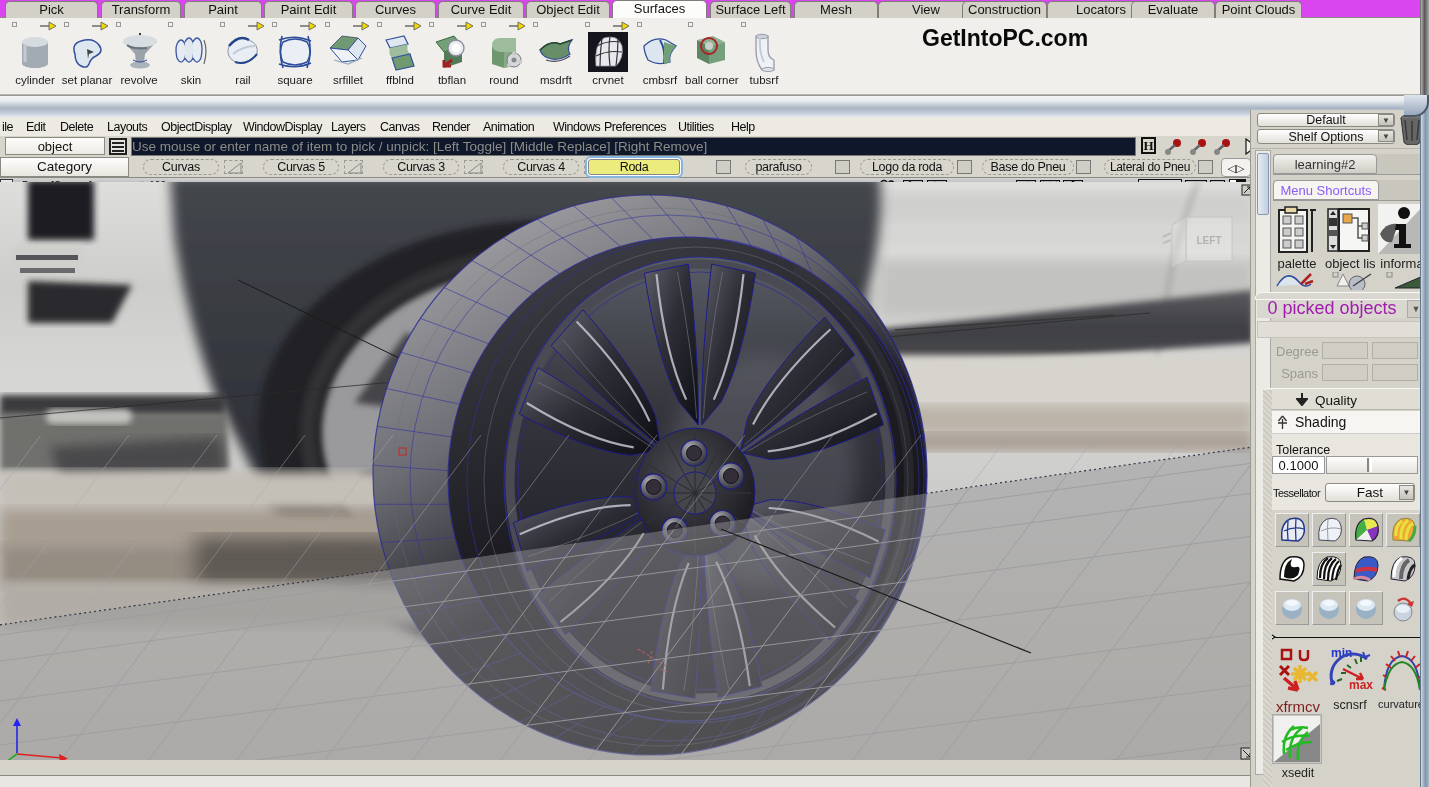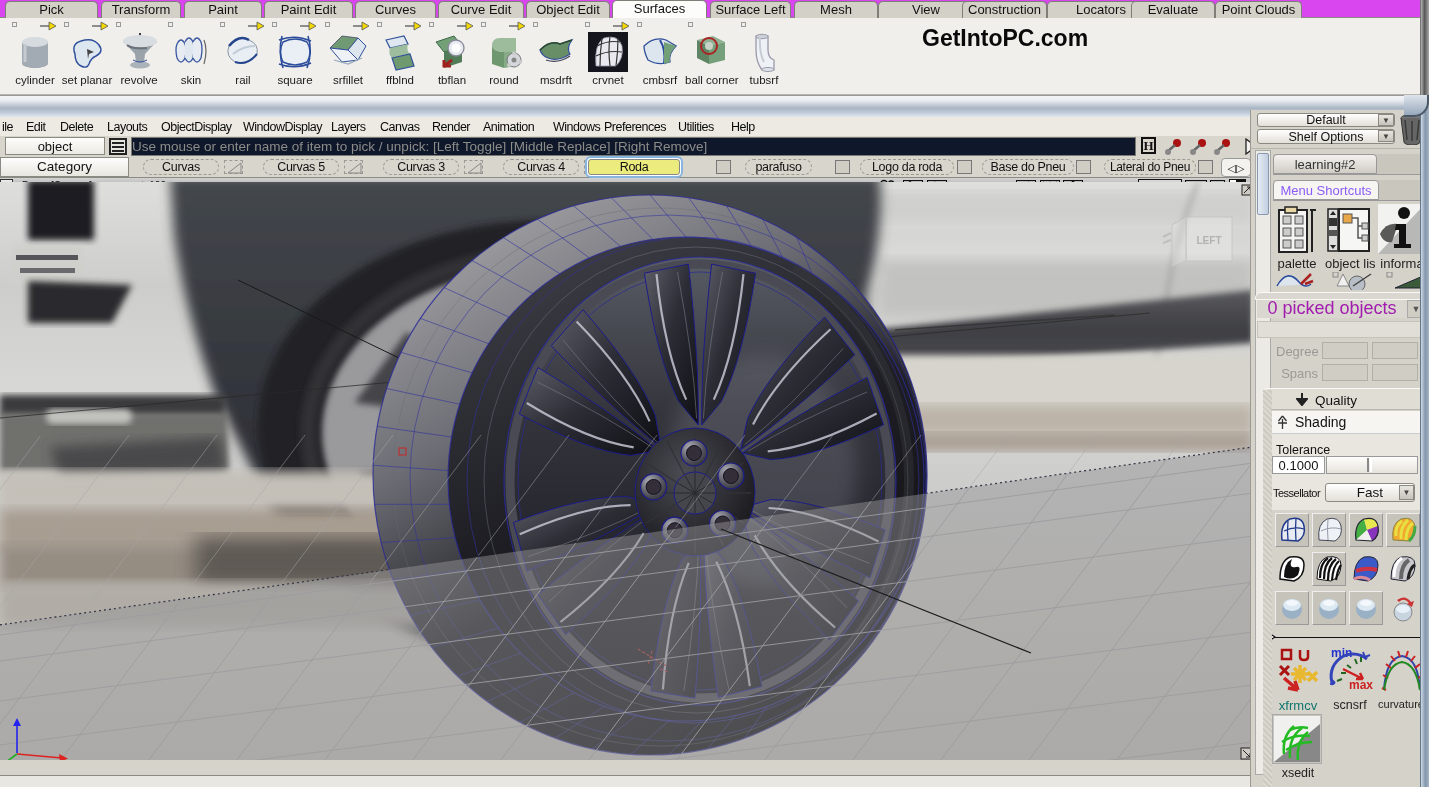--- a/index.html
+++ b/index.html
@@ -830,21 +830,21 @@
 <path d="M6,40 A22,22 0 0 1 40,14" fill="none" stroke="#3344bb" stroke-width="3"></path>
 <path d="M8,38 l-4,-4 m4,4 l-5,1 M38,12 l-2,-5 m2,5 l5,-2" stroke="#3344bb" stroke-width="2" fill="none"></path>
 <path d="M10,36 l5,-2 M14,28 l5,0 M20,20 l4,3 M28,14 l2,5 M34,12 l0,5" stroke="#226622" stroke-width="2"></path>
 <path d="M36,34 L16,24 m20,10 l-7,0 m7,0 l-3,-6" stroke="#cc2222" stroke-width="2.5" fill="none"></path>
     </svg>
     <svg class="abs" style="left:129px;top:538px" width="44" height="44" viewBox="0 0 44 44">
 <path d="M4,42 Q6,10 22,8 Q38,10 40,42" fill="none" stroke="#3344aa" stroke-width="2"></path>
 <path d="M6,42 l-4,-2 M8,30 l-5,-3 M11,20 l-5,-4 M15,13 l-4,-5 M20,9 l-2,-6 M26,9 l2,-6 M31,13 l4,-5 M35,20 l5,-4 M38,30 l5,-3 M40,42 l4,-2" stroke="#cc2222" stroke-width="2"></path>
 <path d="M4,42 Q8,16 22,14 Q36,16 40,42" fill="none" stroke="#228822" stroke-width="2"></path>
     </svg>
-    <div class="abs" style="left:24px;top:588px;width:46px;text-align:center;font-size:13px;color:#0f766e">xfrmcv</div>
+    <div class="abs" style="left:24px;top:588px;width:46px;text-align:center;font-size:15px;color:#7f1d1d">xfrmcv</div>
     <div class="abs" style="left:76px;top:588px;width:46px;text-align:center;font-size:12.5px;color:#222">scnsrf</div>
     <div class="abs" style="left:123px;top:588px;width:54px;text-align:center;font-size:11px;color:#222;white-space:nowrap">curvature</div>
     <div class="abs" style="left:21px;top:604px;width:50px;height:50px;background:#c9c6be;border:1px solid #aaa"></div>
     <svg class="abs" style="left:23px;top:606px" width="46" height="46" viewBox="0 0 46 46">
 <rect x="0" y="0" width="46" height="46" fill="#f0f0ee"></rect>
 <path d="M0,46 L46,8 L46,46 Z" fill="#888"></path>
 <path d="M10,38 Q8,20 20,10 M16,42 Q14,22 28,12 M24,44 Q22,26 34,16" stroke="#22bb22" stroke-width="2.5" fill="none"></path>
 <path d="M8,26 q12,-8 28,-6 M12,34 q12,-8 26,-8 M16,14 q8,-4 18,-2" stroke="#22bb22" stroke-width="2.5" fill="none"></path>
     </svg>
     <div class="abs" style="left:24px;top:656px;width:46px;text-align:center;font-size:12.5px;color:#222">xsedit</div>

